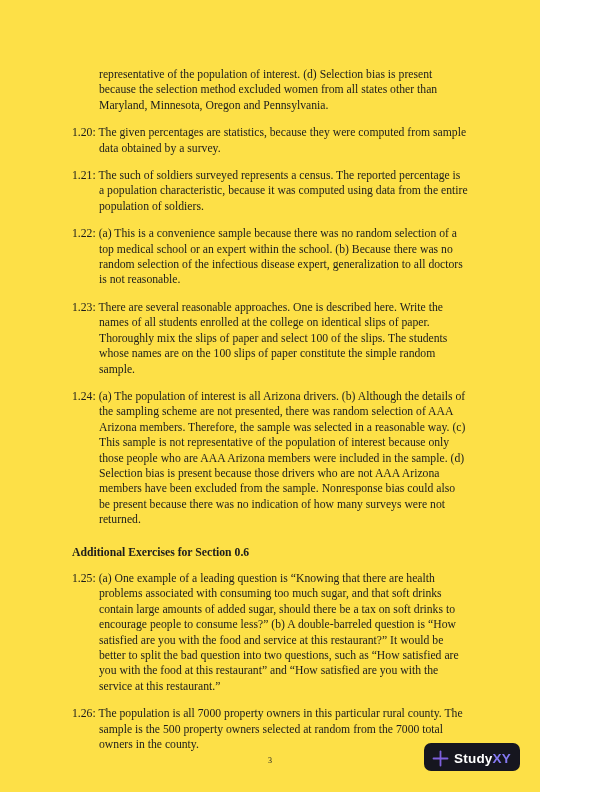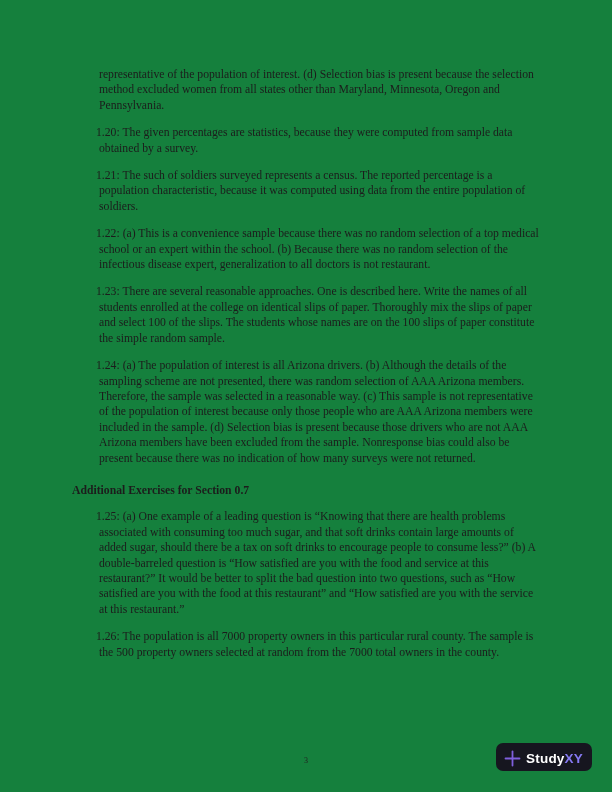--- a/index.html
+++ b/index.html
@@ -2,23 +2,23 @@
 <html><head>
 <meta charset="utf-8">
 <style>
   html, body {
     margin: 0;
     padding: 0;
     background: #ffffff;
   }
   .page {
     position: relative;
-    width: 612px;
+    width: 540px;
     height: 792px;
-    background: #15803d;
+    background: #fde047;
     font-family: "Liberation Serif", serif;
     color: #1c1c1c;
     overflow: hidden;
   }
   .content {
     position: absolute;
     left: 72px;
     right: 72px;
     top: 67px;
     font-size: 11.7px;
@@ -34,21 +34,20 @@
     font-weight: bold;
     margin: 17px 0 11px 0;
   }
   .exercise {
     margin: 0 0 12px 0;
     padding-left: 27px;
     text-indent: -27px;
   }
   .exercise .num {
     white-space: nowrap;
-    margin-left: 24px;
   }
   .footer-page-number {
     position: absolute;
     left: 0;
     width: 100%;
     bottom: 27px;
     text-align: center;
     font-size: 8px;
     color: #222222;
   }
@@ -81,27 +80,27 @@
 <div class="page">
   <div class="content">
 
     <p class="cont-para">representative of the population of interest.  (d) Selection bias is present because the selection method excluded women from all states other than Maryland, Minnesota, Oregon and Pennsylvania.</p>
 
 
     <p class="exercise"><span class="num">1.20:</span> <span>The given percentages are statistics, because they were computed from sample data obtained by a survey.</span></p>
 
     <p class="exercise"><span class="num">1.21:</span> <span>The such of soldiers surveyed represents a census. The reported percentage is a population characteristic, because it was computed using data from the entire population of soldiers.</span></p>
 
-    <p class="exercise"><span class="num">1.22:</span> <span>(a) This is a convenience sample because there was no random selection of a top medical school or an expert within the school. (b) Because there was no random selection of the infectious disease expert, generalization to all doctors is not restaurant.</span></p>
+    <p class="exercise"><span class="num">1.22:</span> <span>(a) This is a convenience sample because there was no random selection of a top medical school or an expert within the school. (b) Because there was no random selection of the infectious disease expert, generalization to all doctors is not reasonable.</span></p>
 
     <p class="exercise"><span class="num">1.23:</span> <span>There are several reasonable approaches.  One is described here.  Write the names of all students enrolled at the college on identical slips of paper.  Thoroughly mix the slips of paper and select 100 of the slips.  The students whose names are on the 100 slips of paper constitute the simple random sample.</span></p>
 
     <p class="exercise"><span class="num">1.24:</span> <span>(a) The population of interest is all Arizona drivers.  (b) Although the details of the sampling scheme are not presented, there was random selection of AAA Arizona members. Therefore, the sample was selected in a reasonable way. (c) This sample is not representative of the population of interest because only those people who are AAA Arizona members were included in the sample.  (d) Selection bias is present because those drivers who are not AAA Arizona members have been excluded from the sample. Nonresponse bias could also be present because there was no indication of how many surveys were not returned.</span></p>
 
-    <h2 class="section-heading">Additional Exercises for Section 0.7</h2>
+    <h2 class="section-heading">Additional Exercises for Section 0.6</h2>
 
     <p class="exercise"><span class="num">1.25:</span> <span>(a) One example of a leading question is “Knowing that there are health problems associated with consuming too much sugar, and that soft drinks contain large amounts of added sugar, should there be a tax on soft drinks to encourage people to consume less?” (b) A double-barreled question is “How satisfied are you with the food and service at this restaurant?” It would be better to split the bad question into two questions, such as “How satisfied are you with the food at this restaurant” and “How satisfied are you with the service at this restaurant.”</span></p>
 
     <p class="exercise"><span class="num">1.26:</span> <span>The population is all 7000 property owners in this particular rural county.  The sample is the 500 property owners selected at random from the 7000 total owners in the county.</span></p>
 
   </div>
 
   <div class="footer-page-number">3</div>
 
   <div class="logo-badge" style="background: rgb(22, 22, 31);">

